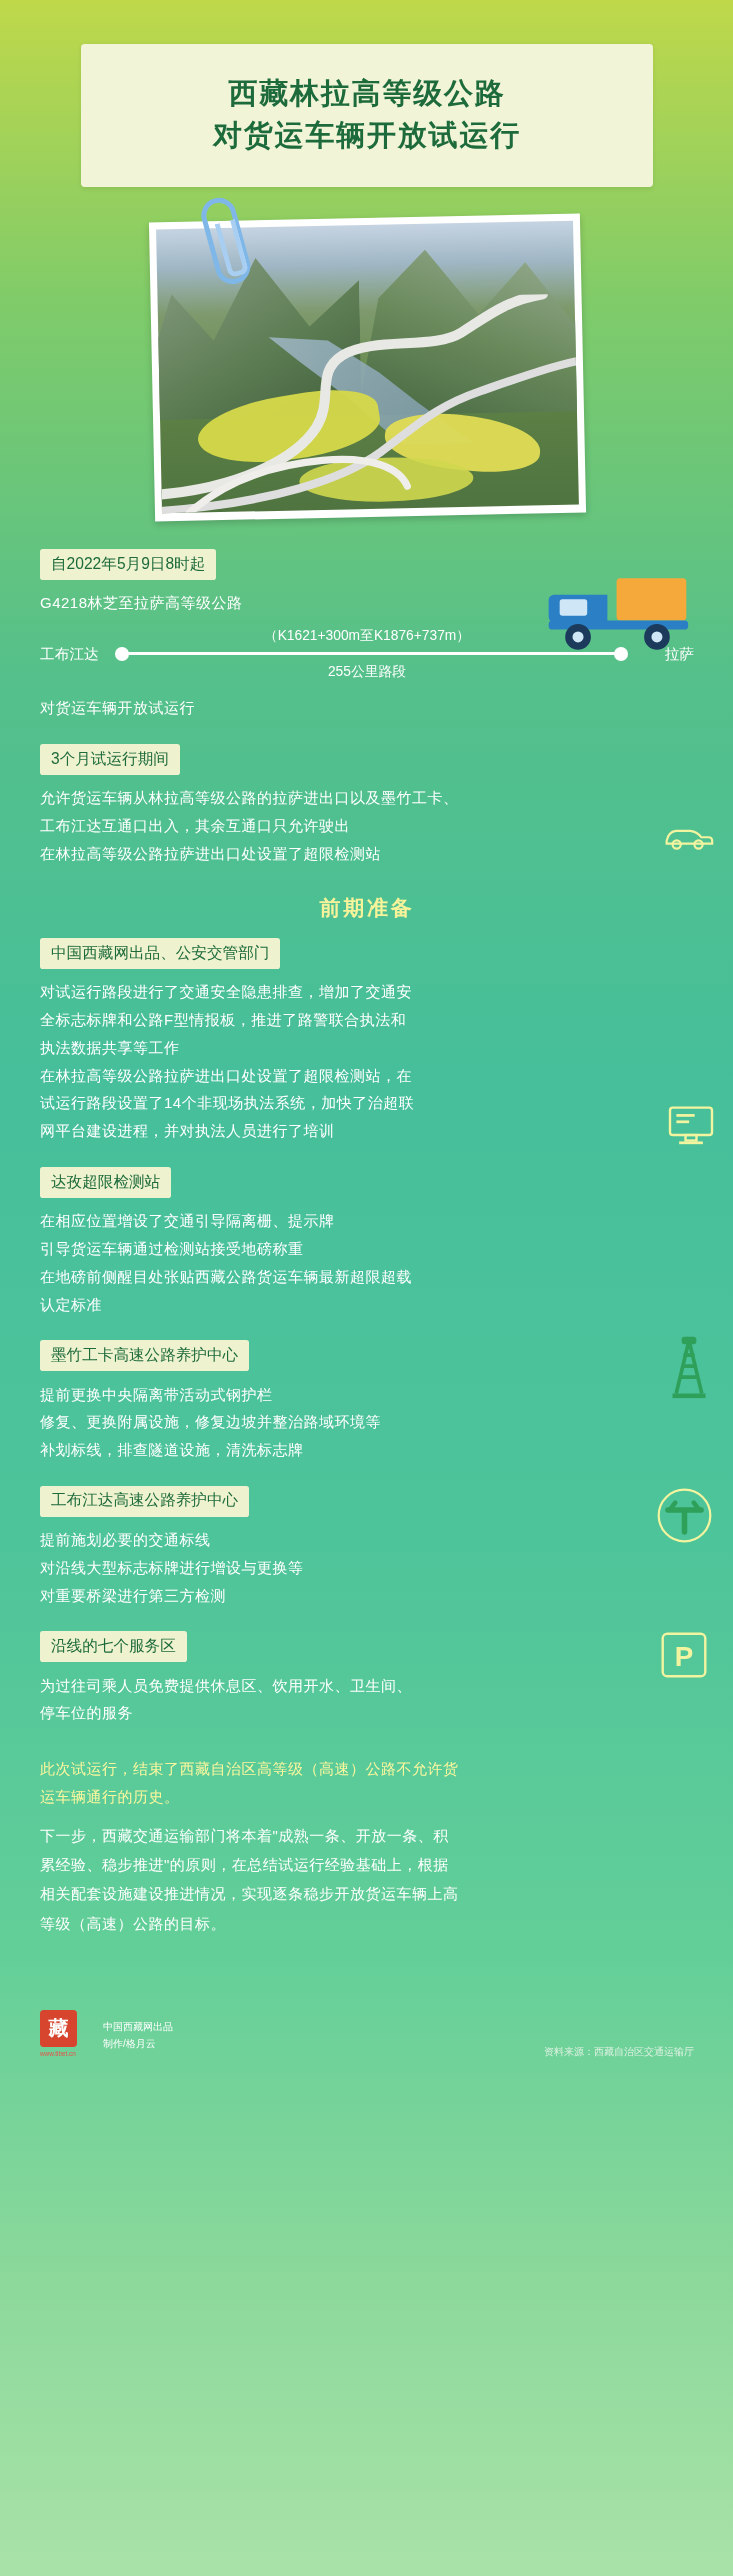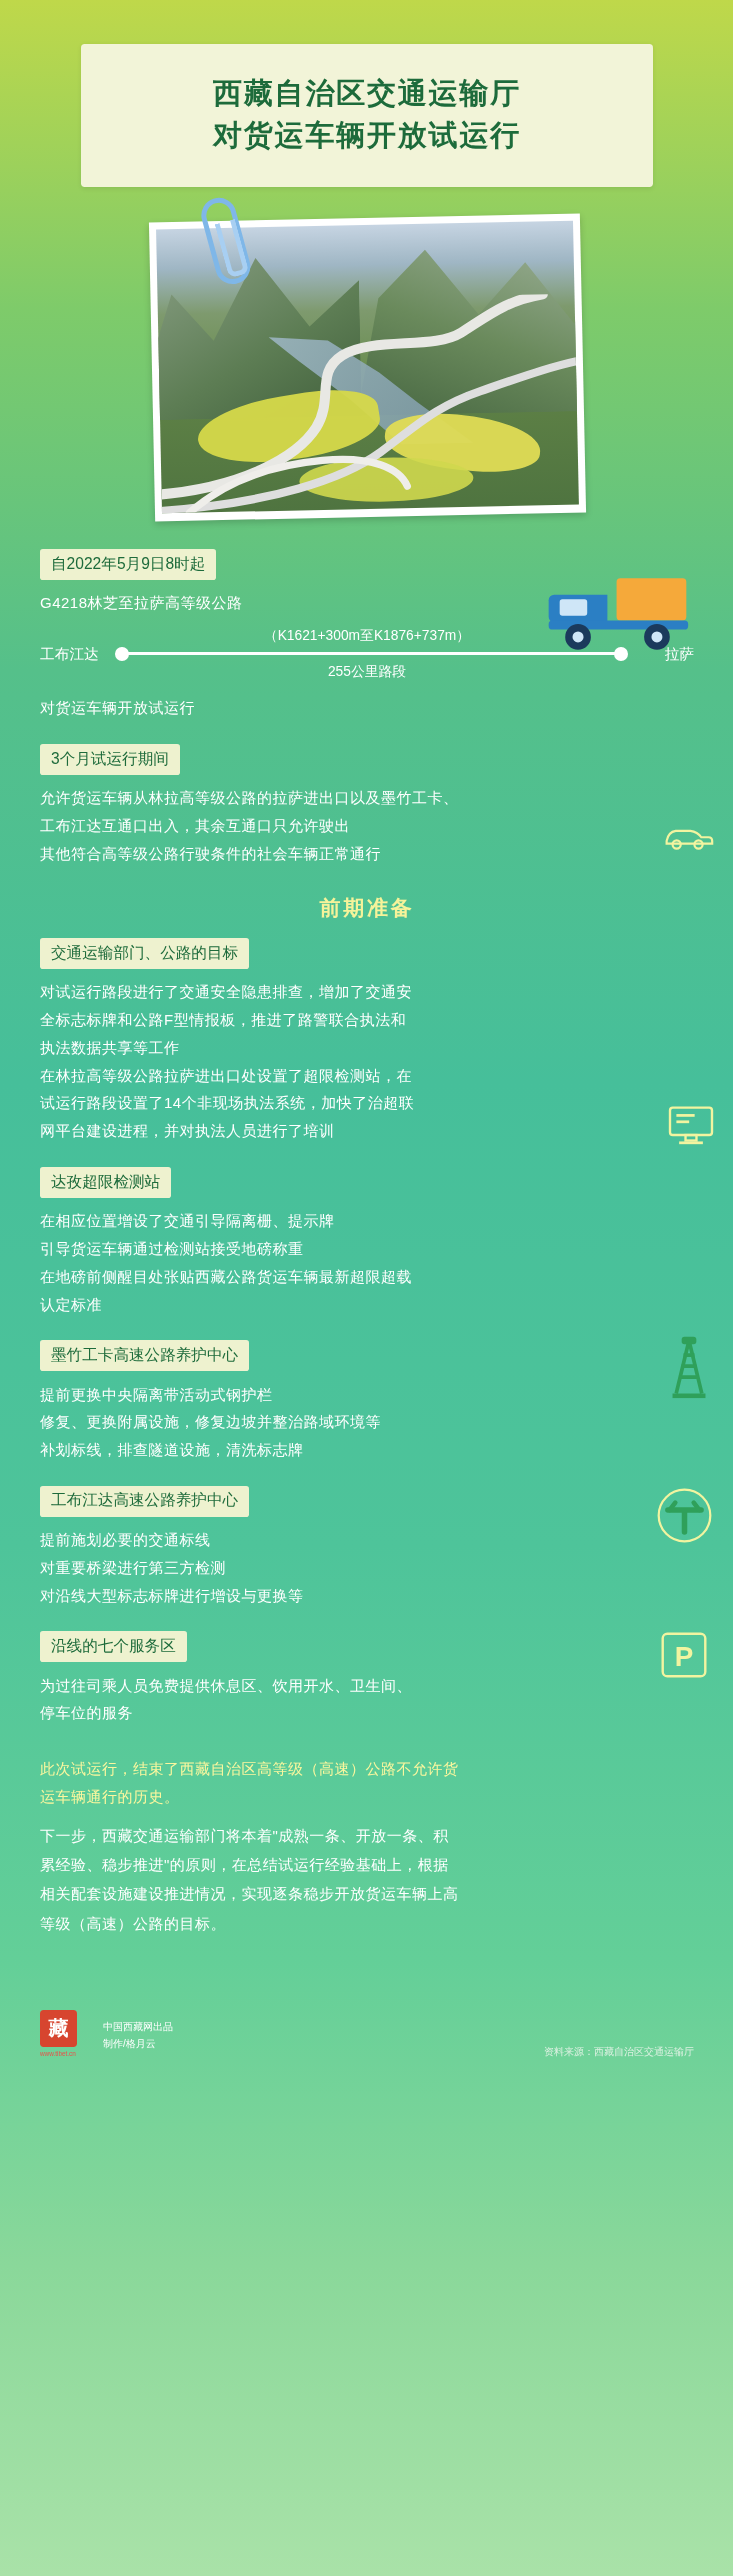--- a/index.html
+++ b/index.html
@@ -198,21 +198,21 @@
     position: absolute; right: 40px; bottom: 37px;
     color: #e9f5ea; font-size: 10px; opacity: .9;
   }
 </style>
 </head>
 <body>
 
 <div class="page">
 
   <div class="title-card">
-    <div class="title-line">西藏自治区交通运输厅</div>
+    <div class="title-line">西藏林拉高等级公路</div>
     <div class="title-line">对货运车辆开放试运行</div>
   </div>
 
   <div class="photo-wrap">
     <div class="clip"></div>
     <div class="photo">
       <div class="photo-inner">
         <div class="mtn-l"></div>
         <div class="mtn-r"></div>
         <div class="river"></div>
@@ -257,34 +257,34 @@
         <div class="dot r"></div>
         <div class="km-bot">255公里路段</div>
       </div>
       <div class="body-line">对货运车辆开放试运行</div>
     </div>
 
     <div class="block" style="position:relative;">
       <div class="tag">3个月试运行期间</div>
       <div class="body-line">允许货运车辆从林拉高等级公路的拉萨进出口以及墨竹工卡、</div>
       <div class="body-line">工布江达互通口出入，其余互通口只允许驶出</div>
-      <div class="body-line">其他符合高等级公路行驶条件的社会车辆正常通行</div>
+      <div class="body-line">在林拉高等级公路拉萨进出口处设置了超限检测站</div>
       <div style="position:absolute; right:-20px; bottom:14.7px;">
         <svg viewBox="0 0 56 34" width="51" height="31">
           <path d="M4 24 q2 -10 10 -11 h16 q8 1 12 7 h8 q4 0 4 4 v3 h-50z" fill="none" stroke="#f2f4a0" stroke-width="2.4"></path>
           <circle cx="15" cy="28" r="4.5" fill="none" stroke="#f2f4a0" stroke-width="2.4"></circle>
           <circle cx="39" cy="28" r="4.5" fill="none" stroke="#f2f4a0" stroke-width="2.4"></circle>
         </svg>
       </div>
     </div>
 
     <div class="section-title">前期准备</div>
 
     <div class="block" style="position:relative;">
-      <div class="tag">交通运输部门、公路的目标</div>
+      <div class="tag">中国西藏网出品、公安交管部门</div>
       <div class="body-line">对试运行路段进行了交通安全隐患排查，增加了交通安</div>
       <div class="body-line">全标志标牌和公路F型情报板，推进了路警联合执法和</div>
       <div class="body-line">执法数据共享等工作</div>
       <div class="body-line">在林拉高等级公路拉萨进出口处设置了超限检测站，在</div>
       <div class="body-line">试运行路段设置了14个非现场执法系统，加快了治超联</div>
       <div class="body-line">网平台建设进程，并对执法人员进行了培训</div>
       <div style="position:absolute; right:-22px; bottom:-3.7px;">
         <svg viewBox="0 0 54 46" width="50" height="42">
           <rect x="4" y="4" width="46" height="30" rx="3" fill="none" stroke="#f2f4a0" stroke-width="2.6"></rect>
           <rect x="11" y="11" width="20" height="3" fill="#f2f4a0"></rect>
@@ -314,22 +314,22 @@
           <path d="M14 46 h20 M16 34 h16 M18 22 h12" stroke="#2fa05a" stroke-width="4"></path>
           <rect x="16" y="2" width="16" height="8" rx="3" fill="#2fa05a"></rect>
           <rect x="6" y="64" width="36" height="5" fill="#2fa05a"></rect>
         </svg>
       </div>
     </div>
 
     <div class="block" style="position:relative;">
       <div class="tag">工布江达高速公路养护中心</div>
       <div class="body-line">提前施划必要的交通标线</div>
+      <div class="body-line">对沿线大型标志标牌进行增设与更换等</div>
       <div class="body-line">对重要桥梁进行第三方检测</div>
-      <div class="body-line">对沿线大型标志标牌进行增设与更换等</div>
       <div style="position:absolute; right:-20px; top:0px;">
         <svg viewBox="0 0 64 64" width="59" height="59">
           <circle cx="32" cy="32" r="28" fill="none" stroke="#f2f4a0" stroke-width="2.4"></circle>
           <path d="M32 50 V28" stroke="#2fa05a" stroke-width="6" stroke-linecap="round"></path>
           <path d="M14 26 H50" stroke="#2fa05a" stroke-width="6" stroke-linecap="round"></path>
           <path d="M16 26 L22 18 M48 26 L42 18" stroke="#2fa05a" stroke-width="5" stroke-linecap="round"></path>
         </svg>
       </div>
     </div>
 

